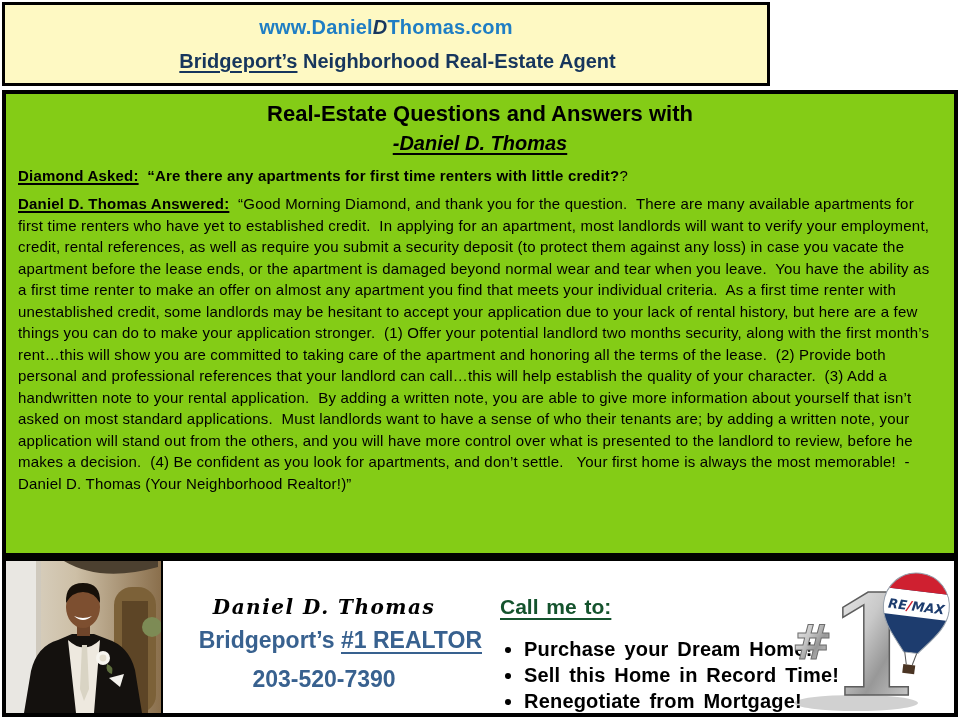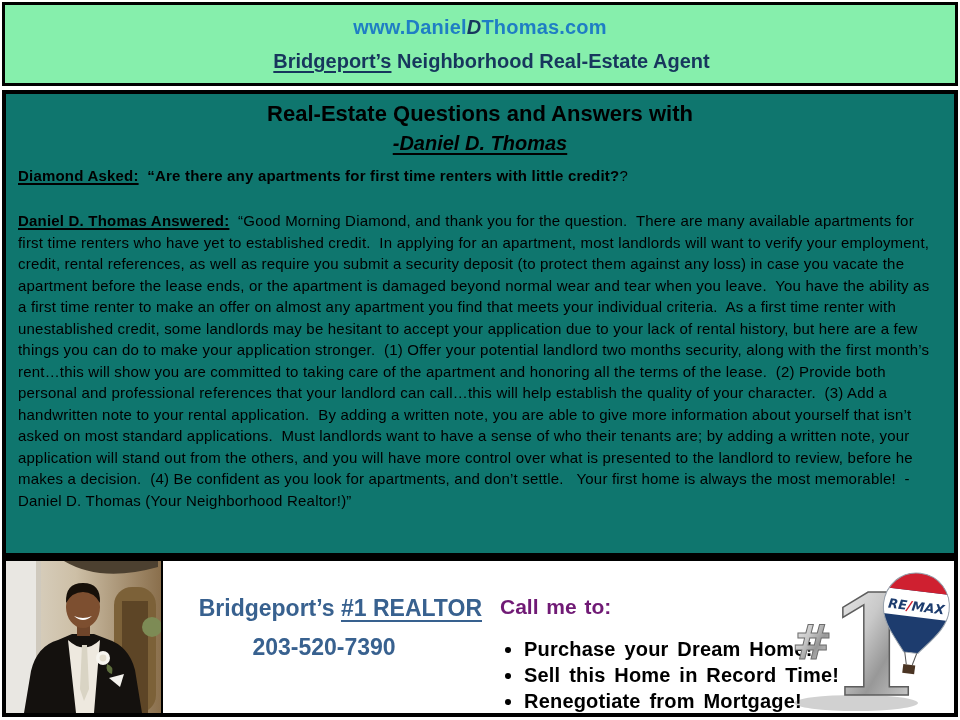--- a/index.html
+++ b/index.html
@@ -7,50 +7,50 @@
   body {
     font-family: "Liberation Sans", sans-serif;
     background: #ffffff;
     position: relative;
     overflow: hidden;
   }
   .page { position: absolute; inset: 0; background: #fff; }
 
   
   .header-box {
-    position: absolute; left: 2px; top: 2px; width: 956px; height: 84px;
-    border: 3px solid #000; background: #86efac; text-align: center;
+    position: absolute; left: 2px; top: 2px; width: 768px; height: 84px;
+    border: 3px solid #000; background: #fef9c3; text-align: center;
   }
   .url-line {
     margin-top: 11px; font-size: 20px; font-weight: bold;
     color: #1F7EC4; letter-spacing: 0.2px;
   }
   .url-d { color: #17375E; font-style: italic; }
   .tagline {
     margin-top: 11px; font-size: 20px; font-weight: bold; color: #17365D; padding-left: 23px;
   }
   .u-thick { text-decoration: underline; text-decoration-thickness: 2px; text-underline-offset: 3px; }
 
   
   .main-box {
     position: absolute; left: 2px; top: 90px; width: 956px; height: 467px;
-    border: 4px solid #000; background: #0f766e;
+    border: 4px solid #000; background: #84cc16;
     padding: 6px 12px 0 12px;
   }
   .qa-title  { text-align: center; font-size: 22px; font-weight: bold; color: #000; line-height: 28px; }
   .qa-title2 { text-align: center; font-size: 20px; font-weight: bold; font-style: italic; line-height: 30px; }
   .qa-title2 .u-title { text-decoration: underline; text-decoration-thickness: 2px; text-underline-offset: 3px; }
   .question {
     margin-top: 7px; font-size: 15px; line-height: 21px;
     white-space: pre-wrap; letter-spacing: 0.2px;
   }
   .p-label { font-weight: bold; text-decoration: underline; text-decoration-thickness: 1.5px; text-underline-offset: 2px; }
   .q-bold { font-weight: bold; }
   .answer {
-    margin-top: 24px; font-size: 15px; line-height: 21.5px; color: #000;
+    margin-top: 7px; font-size: 15px; line-height: 21.5px; color: #000;
     white-space: pre-wrap; letter-spacing: 0.2px;
   }
 
   
   .footer-box {
     position: absolute; left: 2px; top: 557px; width: 956px; height: 160px;
     border: 4px solid #000; background: #fff;
   }
   .photo {
     position: absolute; left: 0; top: 0; width: 157px; height: 152px;
@@ -62,22 +62,22 @@
   .signature {
     font-family: "DejaVu Serif", serif; font-style: italic; font-weight: bold;
     font-size: 20px; color: #000; letter-spacing: 1.5px; margin-bottom: 8px;
   }
   .realtor-line { font-size: 23px; font-weight: bold; color: #38618F; margin-bottom: 5px; text-align: right; }
   .realtor-line .u-realtor { text-decoration: underline; text-decoration-thickness: 2px; text-underline-offset: 4px; }
   .phone { font-size: 23px; font-weight: bold; color: #38618F; margin-top: 12px; }
 
   .call-block { position: absolute; left: 494px; top: 34px; }
   .call-heading {
-    font-size: 21px; font-weight: bold; color: #701a75;
-    text-decoration-thickness: 2px; text-underline-offset: 4px;
+    font-size: 21px; font-weight: bold; color: #14532d;
+    text-decoration: underline; text-decoration-thickness: 2px; text-underline-offset: 4px;
     margin-bottom: 8px; word-spacing: 2px;
   }
   .call-block ul { list-style: disc; padding-left: 24px; margin-top: 17px; }
   .call-block li {
     font-size: 20px; font-weight: bold; color: #000;
     line-height: 26px; word-spacing: 3px; letter-spacing: 0.2px;
   }
 
   .remax { position: absolute; right: 2px; top: 2px; width: 162px; height: 150px; }
   .remax svg { display: block; width: 100%; height: 100%; }
@@ -125,20 +125,21 @@
         <path d="M60,42 Q59,22 77,22 Q95,22 94,42 Q88,31 77,31 Q66,31 60,42 Z" fill="#171009"></path>
         <path d="M68,55 Q77,63 86,55 Q77,59 68,55 Z" fill="#ffffff"></path>
         <circle cx="97" cy="97" r="7" fill="#f7f5ef"></circle>
         <circle cx="97" cy="97" r="3.4" fill="#e3ddcd"></circle>
         <path d="M101,103 q7,2 5,10 q-7,-2 -5,-10" fill="#5d6e3c"></path>
         <path d="M103,117 l15,-4 l-4,13 Z" fill="#f4f2ec"></path>
       </svg>
     </div>
 
     <div class="center-block">
+      <div class="signature">Daniel D. Thomas</div>
       <div class="realtor-line"><span>Bridgeport’s </span><span class="u-realtor">#1 REALTOR</span></div>
       <div class="phone">203-520-7390</div>
     </div>
 
     <div class="call-block">
       <div class="call-heading">Call me to:</div>
       <ul>
         <li>Purchase your Dream Home!</li>
         <li>Sell this Home in Record Time!</li>
         <li>Renegotiate from Mortgage!</li>

